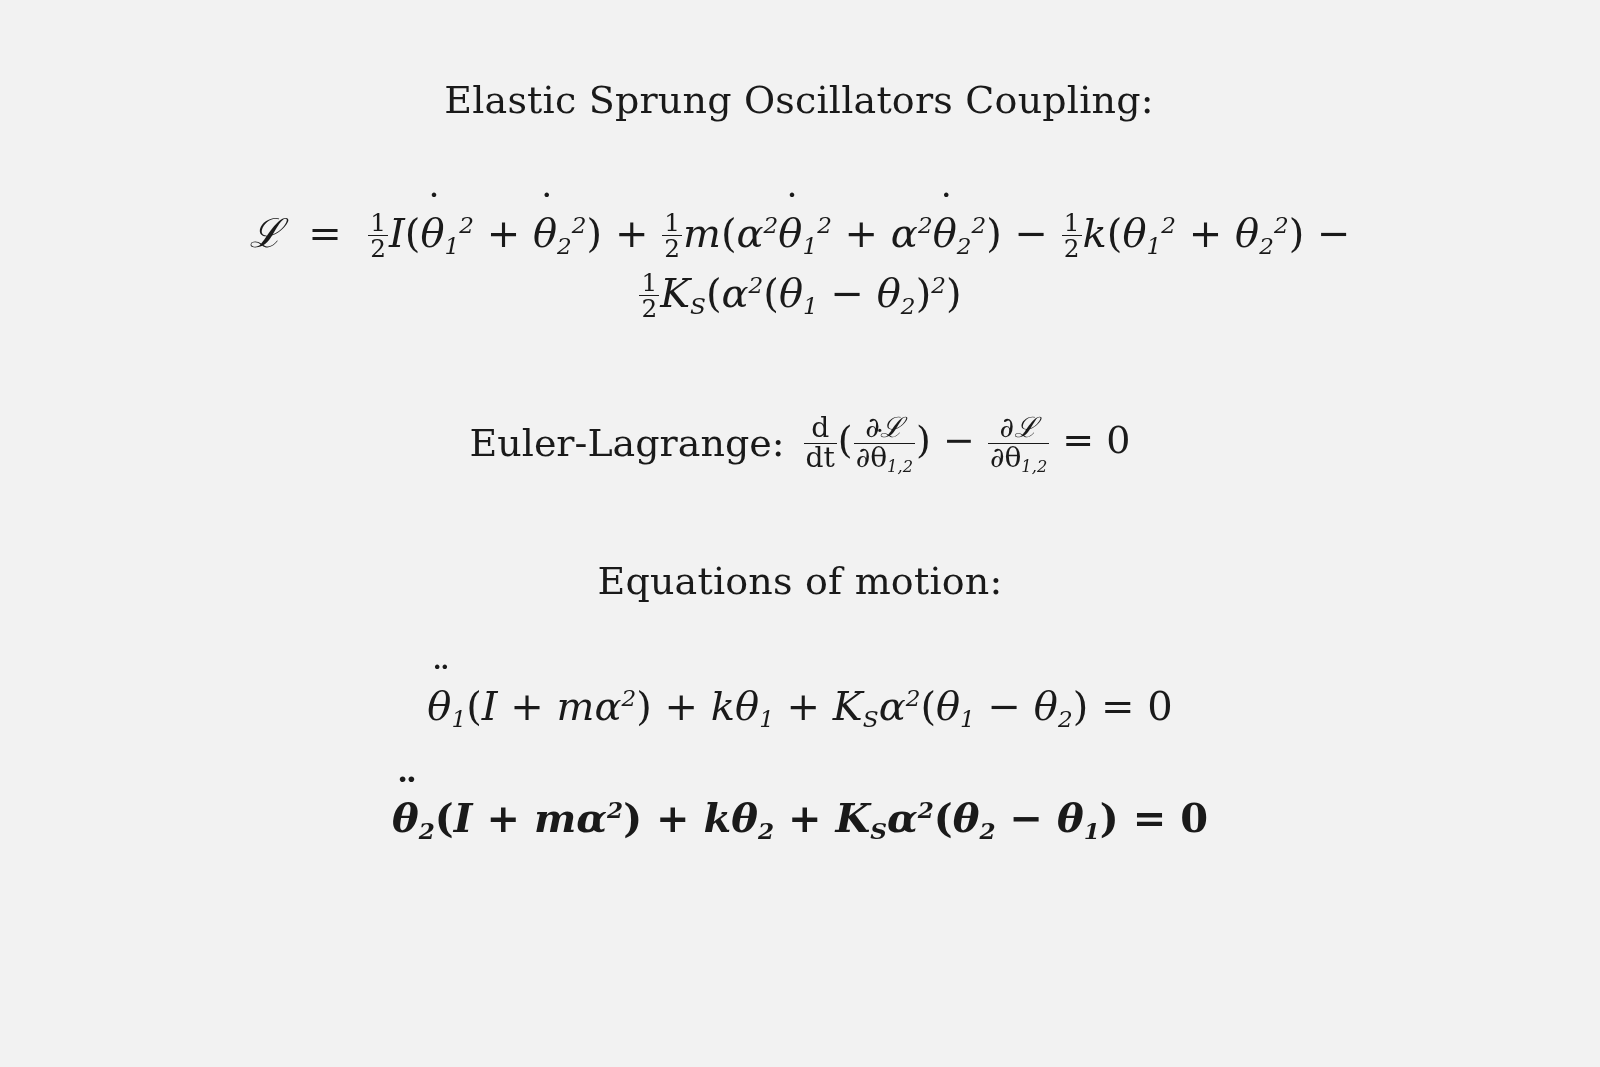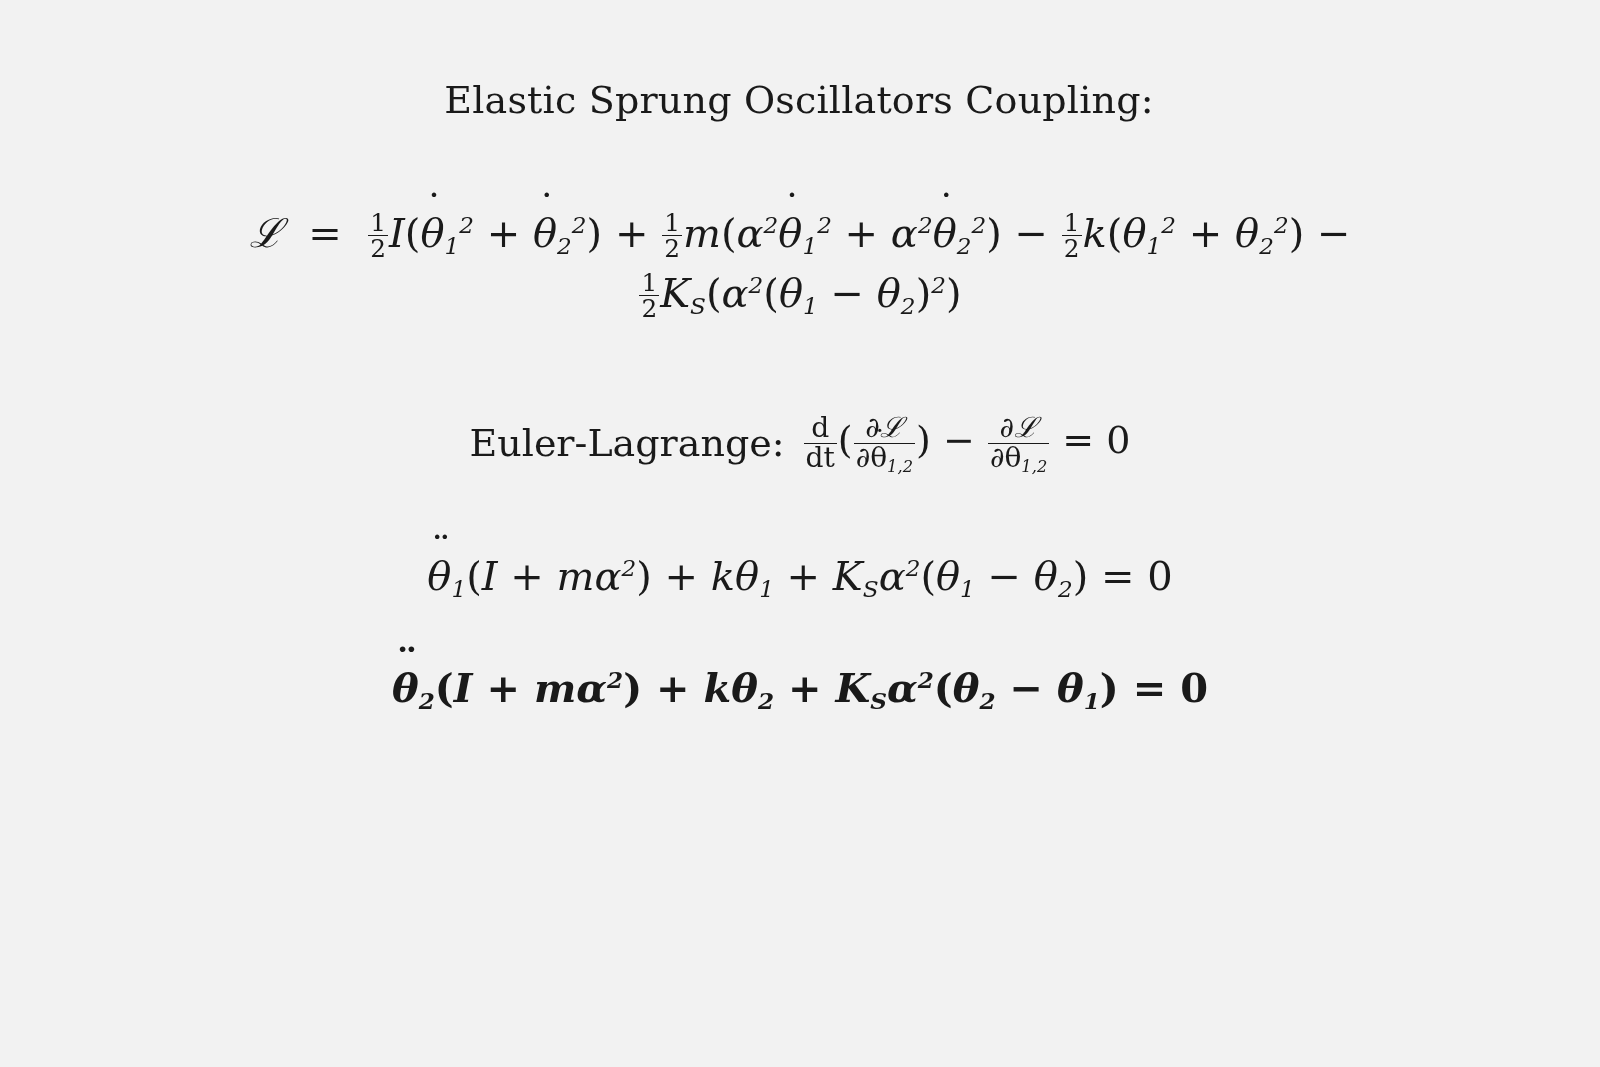--- a/index.html
+++ b/index.html
@@ -142,20 +142,21 @@
   <div class="euler-block">
     <span class="euler-label">Euler-Lagrange:</span>
     <span class="math">
       <span class="frac big"><span class="num">d</span><span class="den">dt</span></span><span class="up">(</span><span class="frac big"><span class="num">∂<span class="cal">ℒ</span></span><span class="den">∂<span class="dot1">θ</span><sub>1,2</sub></span></span><span class="up">)</span>
       <span class="up"> − </span>
       <span class="frac big"><span class="num">∂<span class="cal">ℒ</span></span><span class="den">∂θ<sub>1,2</sub></span></span>
       <span class="up"> = 0</span>
     </span>
   </div>
 
+  <div class="heading eom-title">Equations of motion:</div>
 
   <div class="eq-block eom1 math nowrap">
     <span class="dot2">θ</span><sub>1</sub><span class="up">(</span><span>I</span><span class="up"> + </span><span>mα</span><sup>2</sup><span class="up">)</span>
     <span class="up"> + </span><span>kθ</span><sub>1</sub>
     <span class="up"> + </span><span>K</span><sub>S</sub><span>α</span><sup>2</sup><span class="up">(</span><span>θ</span><sub>1</sub><span class="up"> − </span><span>θ</span><sub>2</sub><span class="up">)</span>
     <span class="up"> = 0</span>
   </div>
 
   <div class="eq-block eom2 math nowrap">
     <span class="dot2">θ</span><sub>2</sub><span class="up">(</span><span>I</span><span class="up"> + </span><span>mα</span><sup>2</sup><span class="up">)</span>

